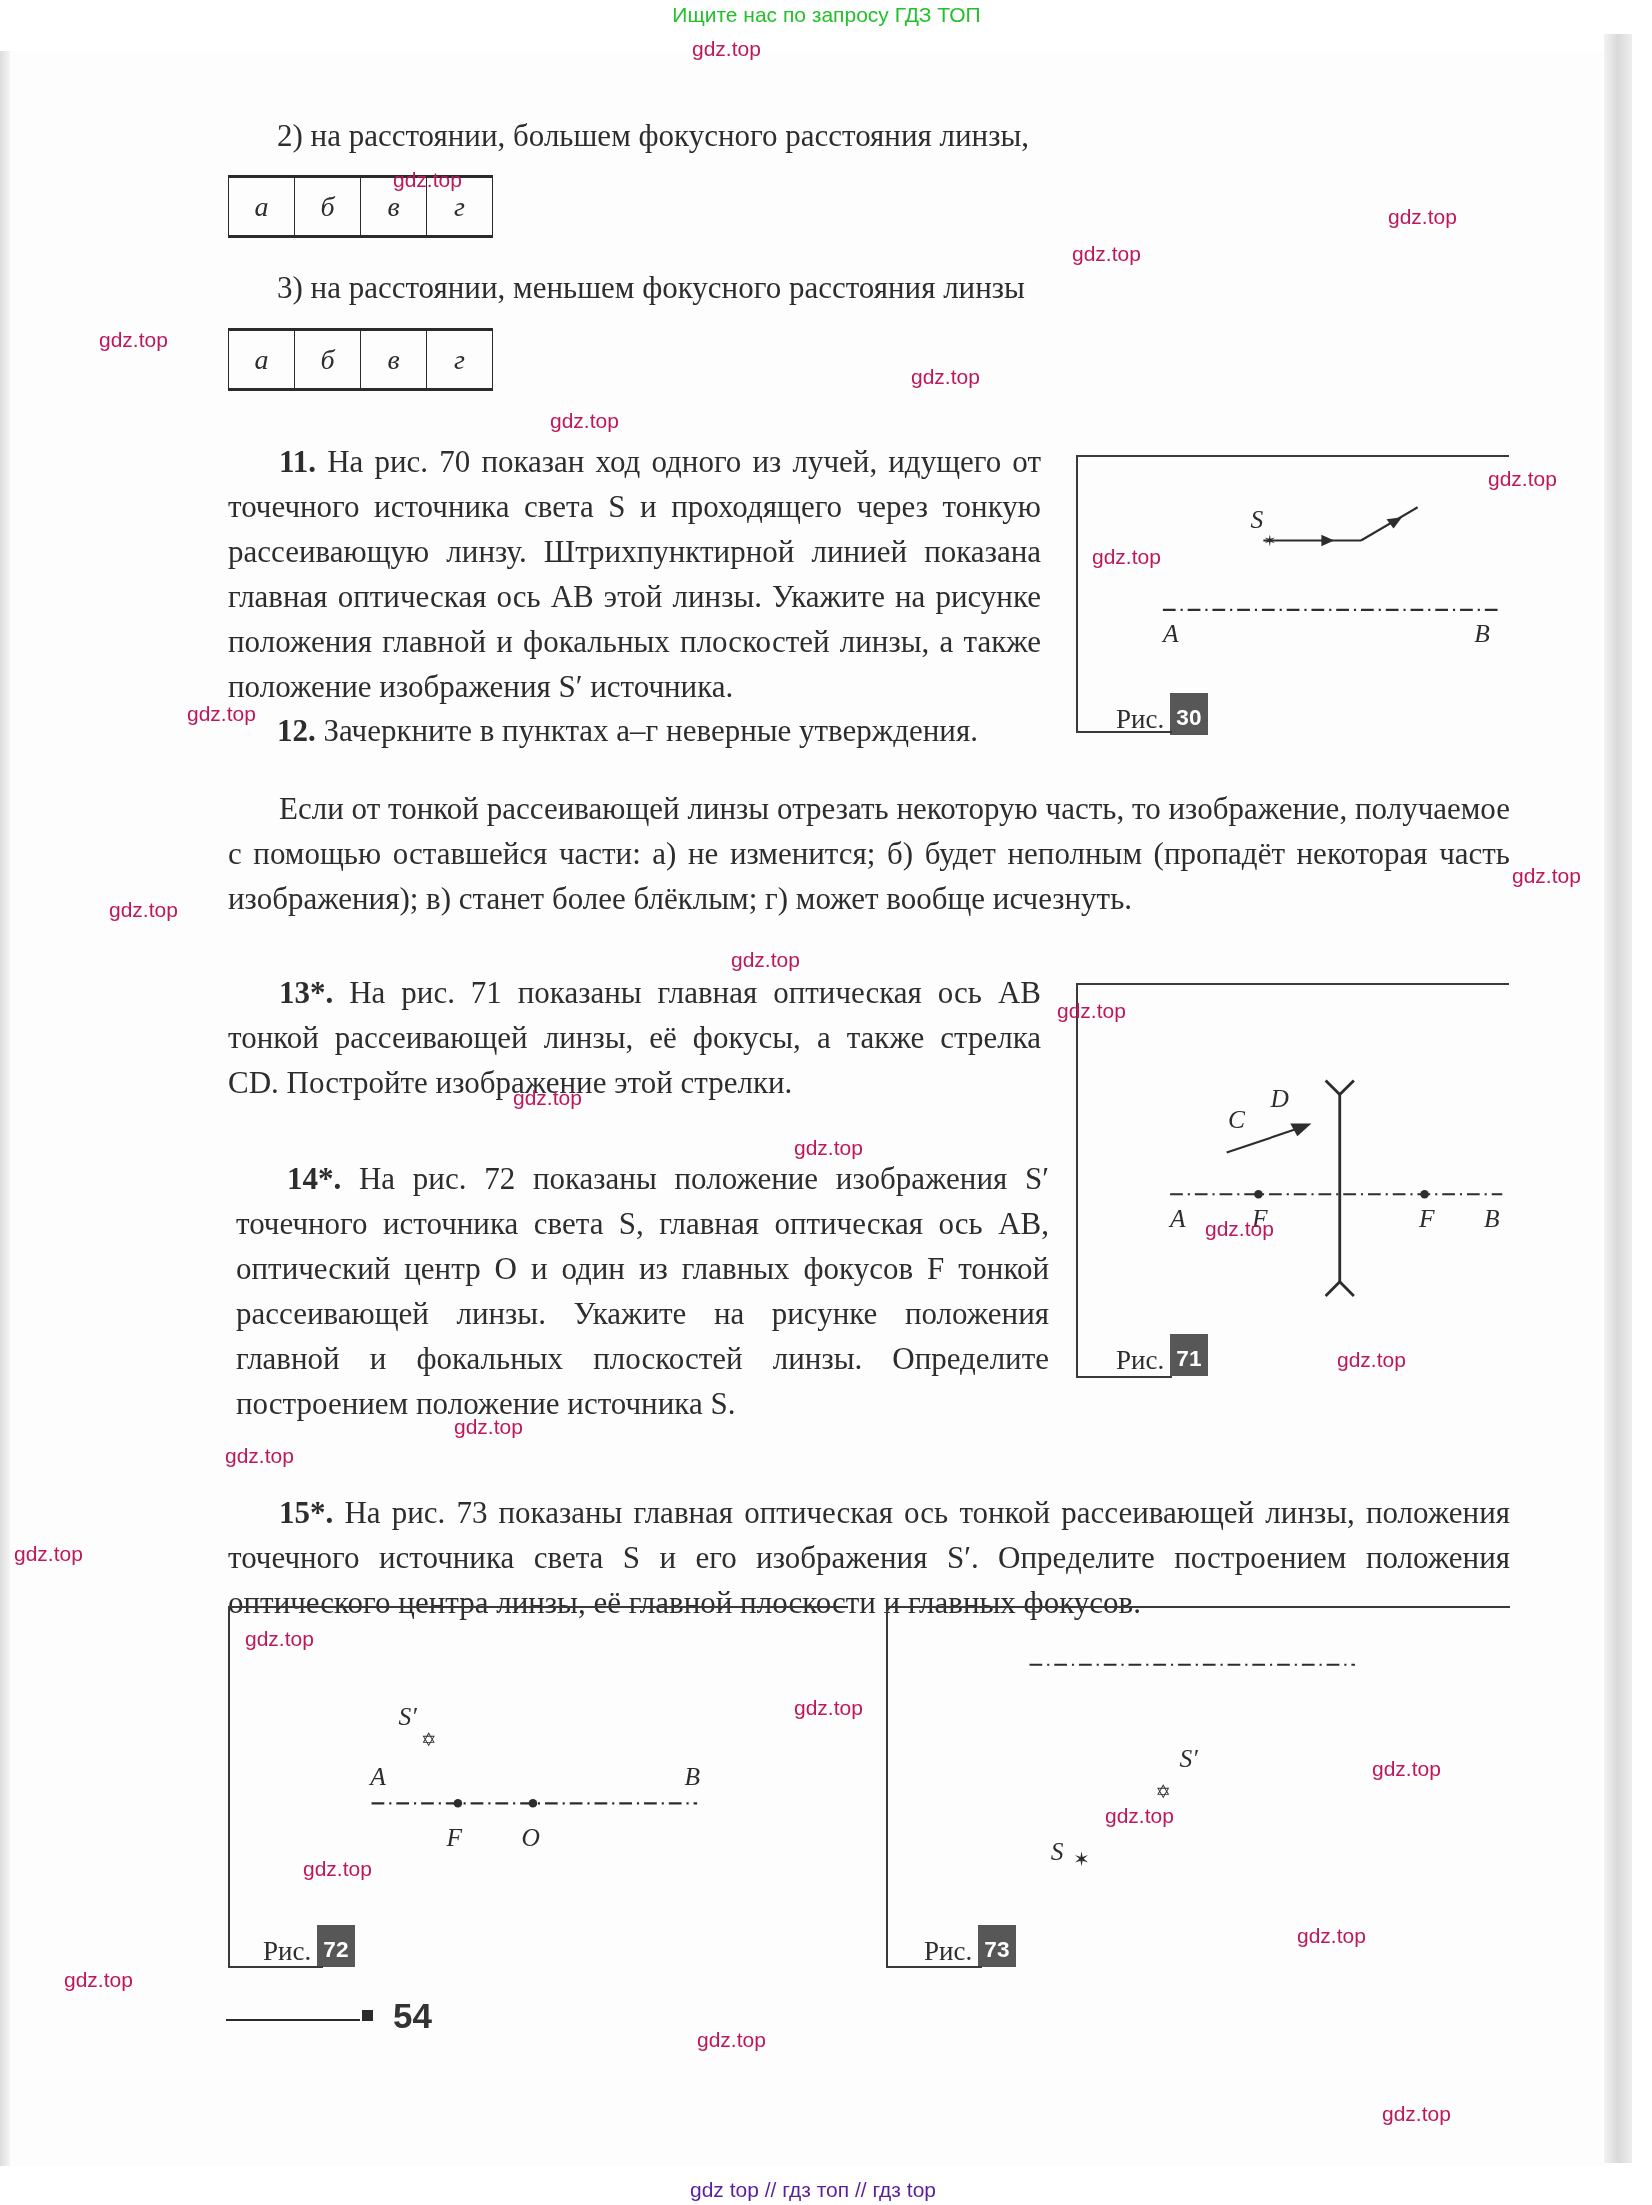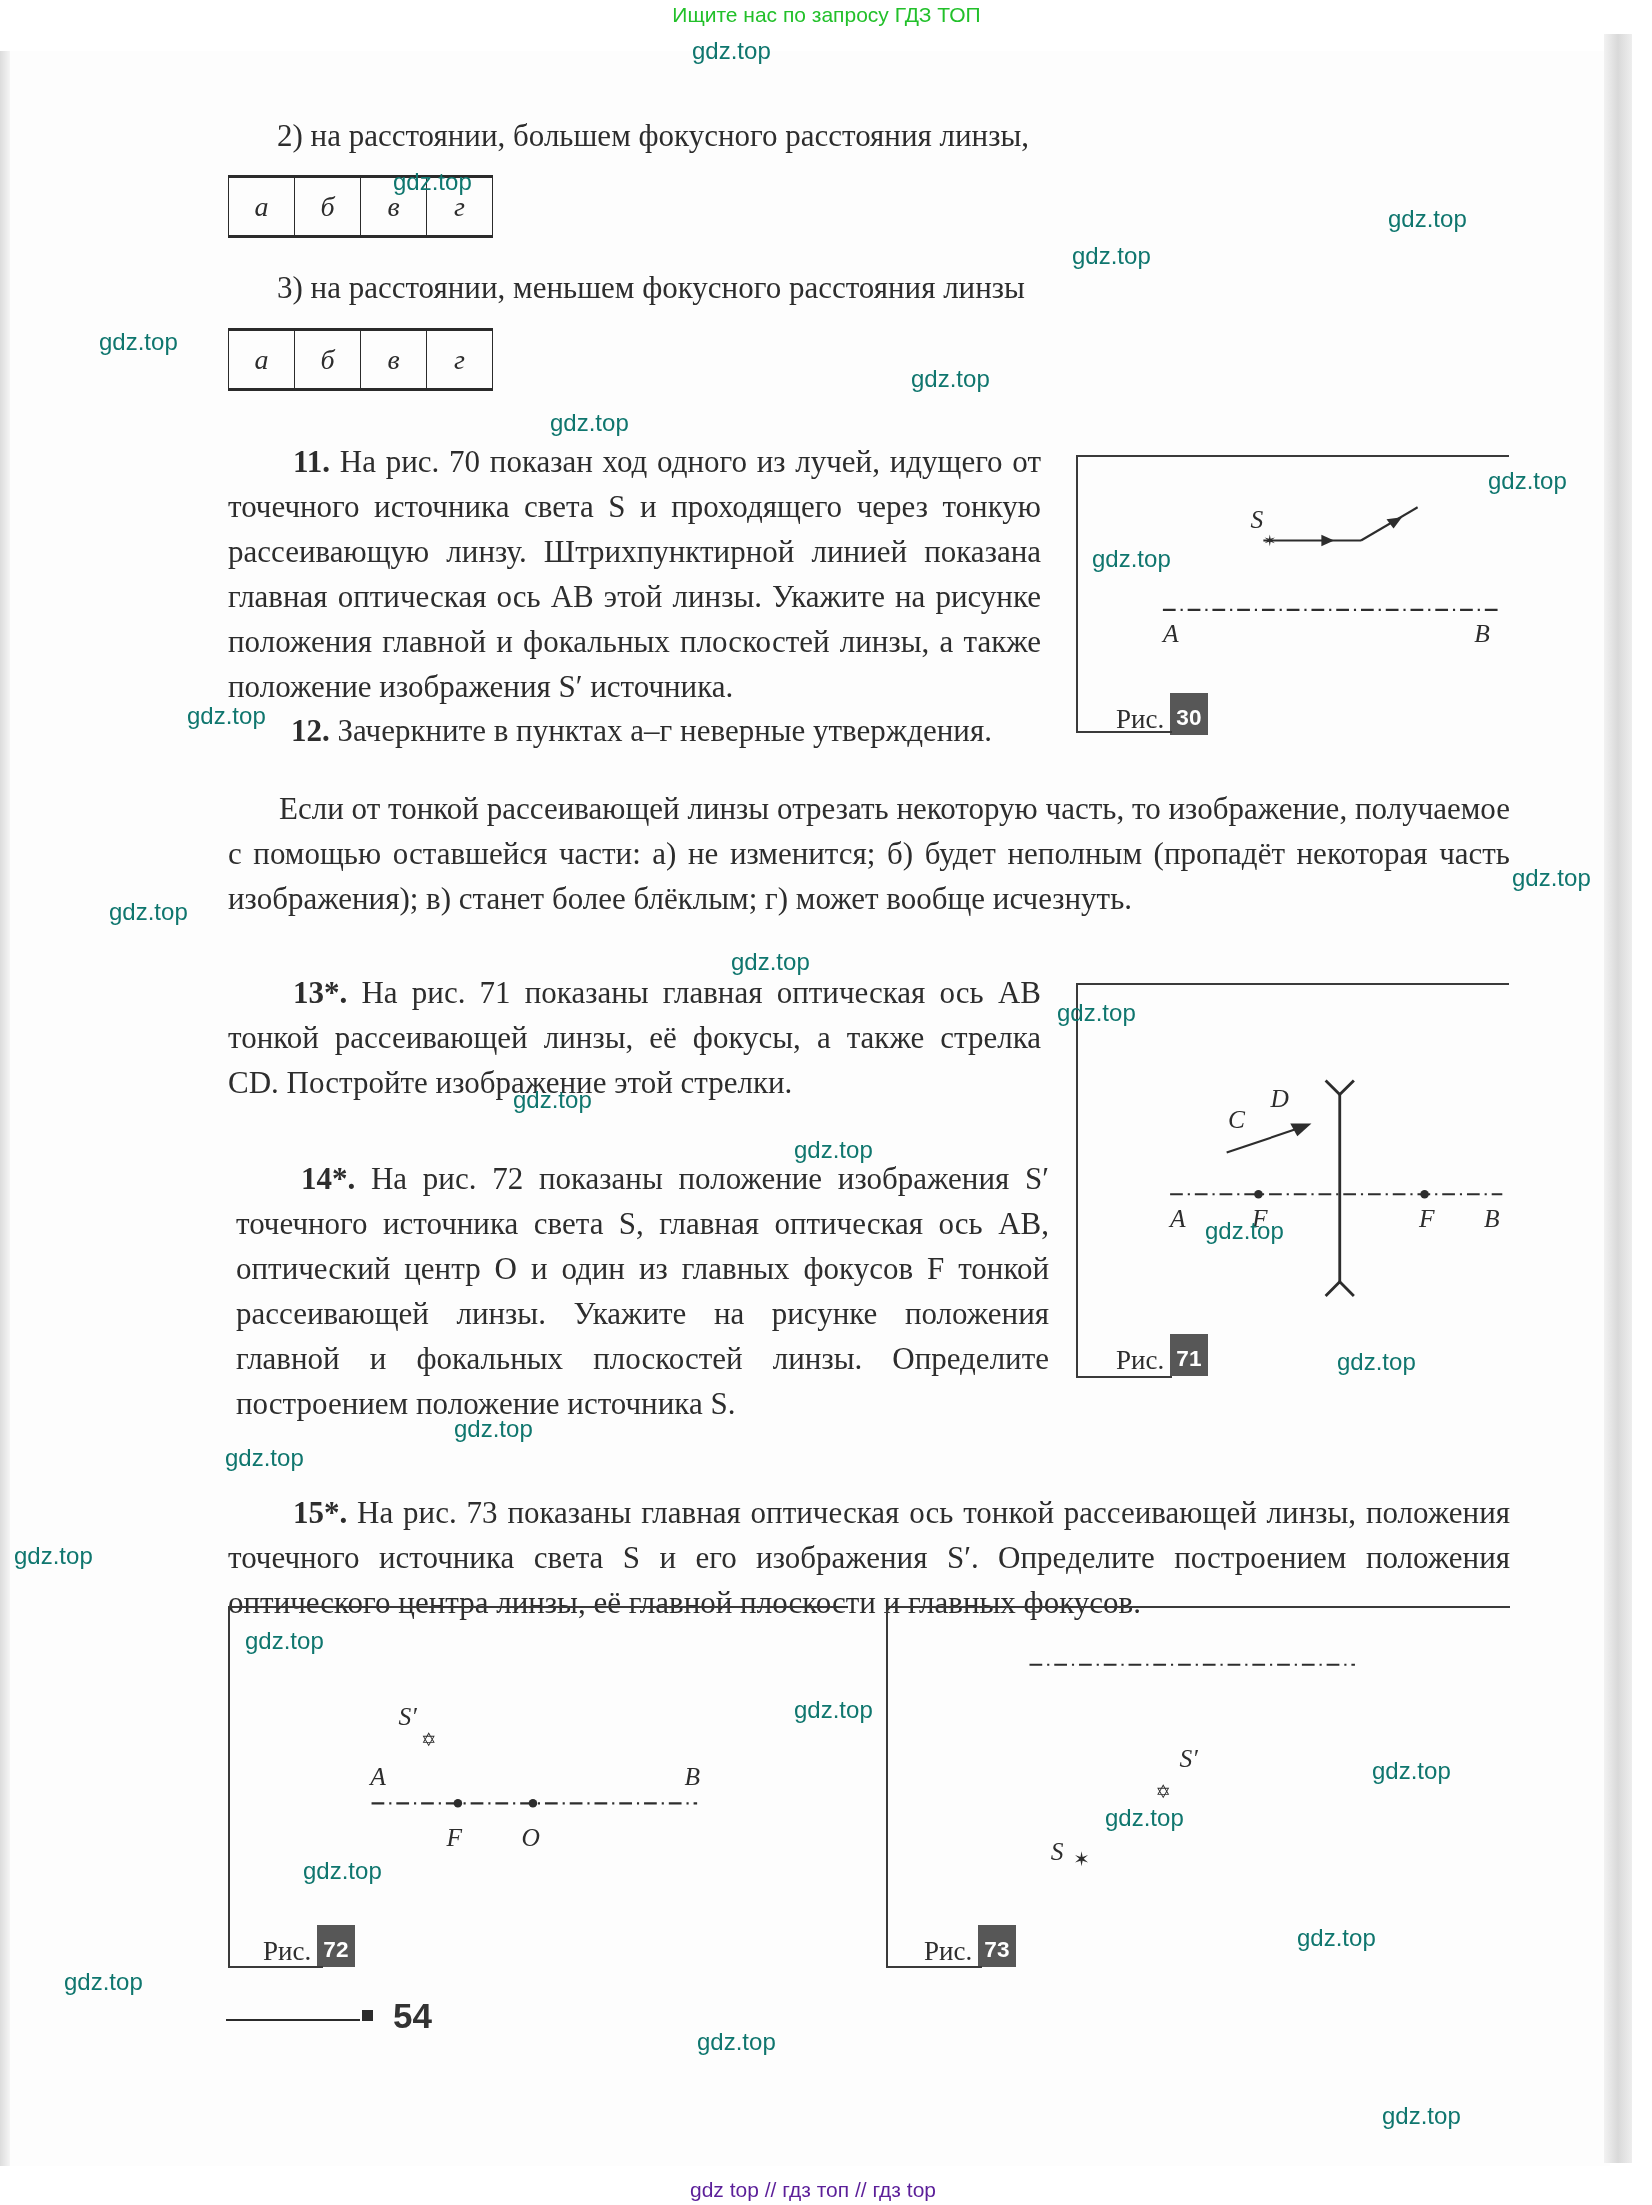--- a/index.html
+++ b/index.html
@@ -6,24 +6,24 @@
   html, body { width: 1653px; height: 2205px; background: #ffffff; overflow: hidden; }
   body { position: relative; font-family: "Liberation Serif", "DejaVu Serif", serif; color: #2b2b2b; }
 
   .page-scan { position: absolute; left: 10px; top: 51px; width: 1600px; height: 2115px; background: #fdfdfd; }
   .page-edge-right { position: absolute; left: 1604px; top: 34px; width: 28px; height: 2129px; background: linear-gradient(to right, #f2f2f2, #d9d9d9 50%, #eeeeee); }
   .page-edge-left { position: absolute; left: 0; top: 51px; width: 10px; height: 2115px; background: linear-gradient(to right, #dcdcdc, #f5f5f5); }
 
   .topbar { position: absolute; left: 0; top: 2.8px; width: 1653px; text-align: center; font-family: "Liberation Sans", "DejaVu Sans", sans-serif; font-size: 21px; color: #22c02a; }
   .footer { position: absolute; left: 0; top: 2178px; width: 1626px; text-align: center; font-family: "Liberation Sans", "DejaVu Sans", sans-serif; font-size: 21px; color: #5b1f99; }
 
-  .wm { position: absolute; font-family: "Liberation Sans", "DejaVu Sans", sans-serif; font-size: 24px; color: #0f766e; white-space: nowrap; }
+  .wm { position: absolute; font-family: "Liberation Sans", "DejaVu Sans", sans-serif; font-size: 21px; color: #be185d; white-space: nowrap; }
 
   .txt { position: absolute; font-size: 31px; line-height: 45px; color: #2d2d2d; }
-  .txt .num { font-weight: bold; margin-left: 14px; }
+  .txt .num { font-weight: bold; }
   .just { text-align: justify; text-align-last: left; }
 
   .answer-table { position: absolute; display: flex; border-top: 3.5px solid #2b2b2b; border-bottom: 3.5px solid #2b2b2b; border-left: 1.4px solid #2b2b2b; }
   .answer-table .cell { width: 66px; height: 57px; border-right: 1.4px solid #2b2b2b; display: flex; align-items: center; justify-content: center; font-style: italic; font-size: 28px; color: #2d2d2d; }
 
   .fig { position: absolute; border-left: 2.1px solid #3a3a3a; border-top: 2.1px solid #3a3a3a; }
   .fig-bottom-line { position: absolute; height: 2.1px; background: #3a3a3a; }
   .fig-caption { position: absolute; display: flex; align-items: flex-end; }
   .fig-caption .ric { font-size: 27px; color: #2d2d2d; margin-right: 5.7px; }
   .fig-caption .badge { background: #575757; color: #ffffff; font-family: "Liberation Sans", "DejaVu Sans", sans-serif; font-weight: bold; font-size: 22.6px; width: 38px; height: 42px; display: flex; align-items: flex-end; justify-content: center; padding-bottom: 4.2px; }

